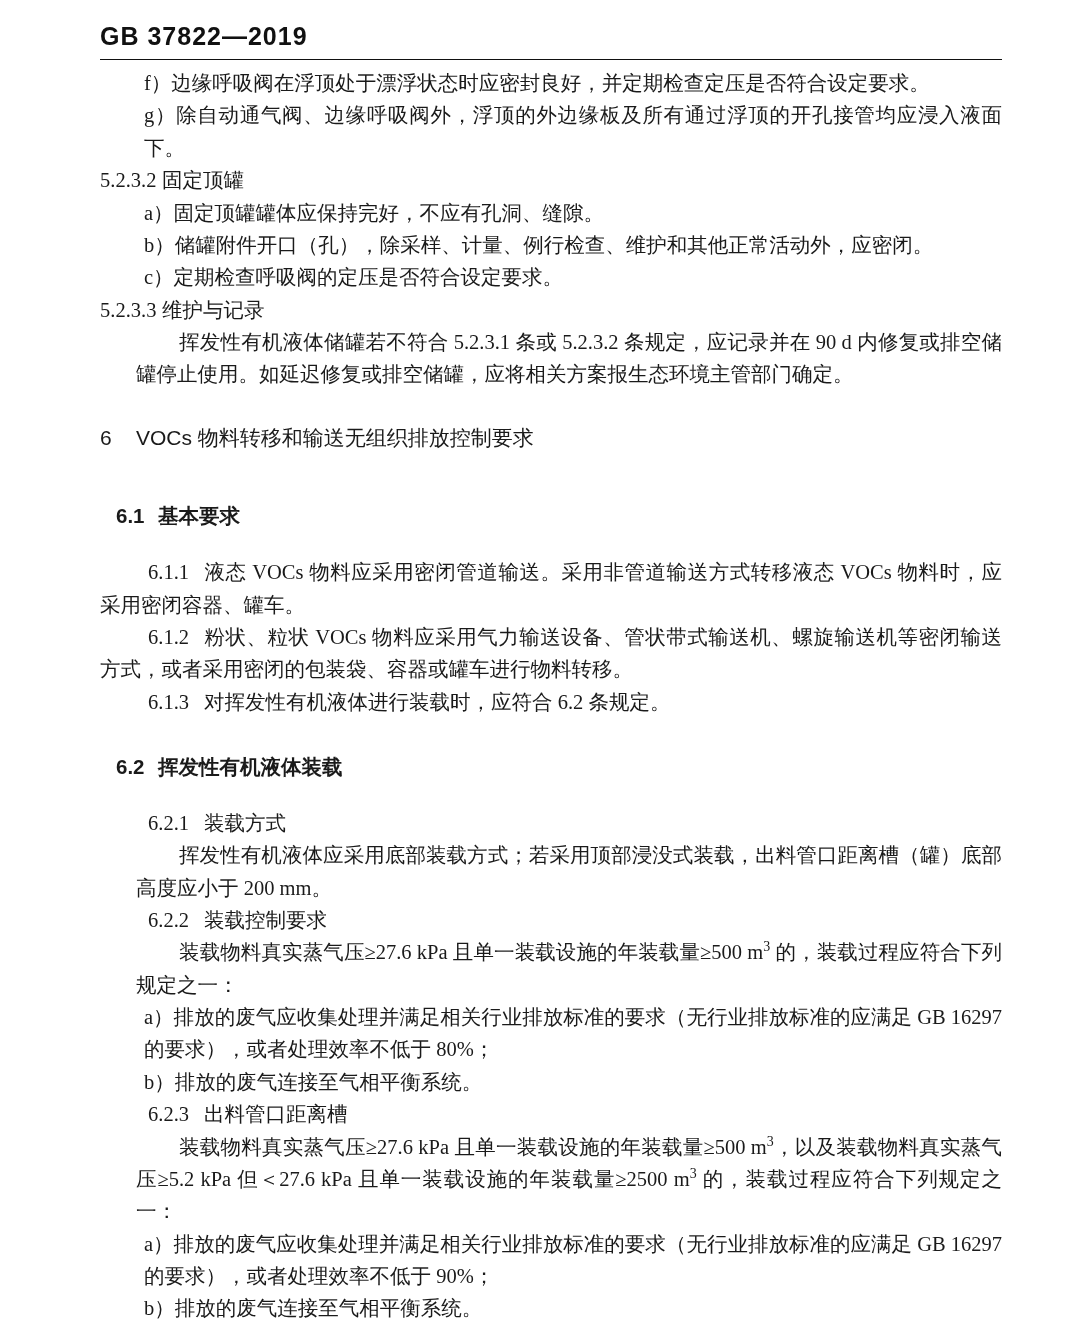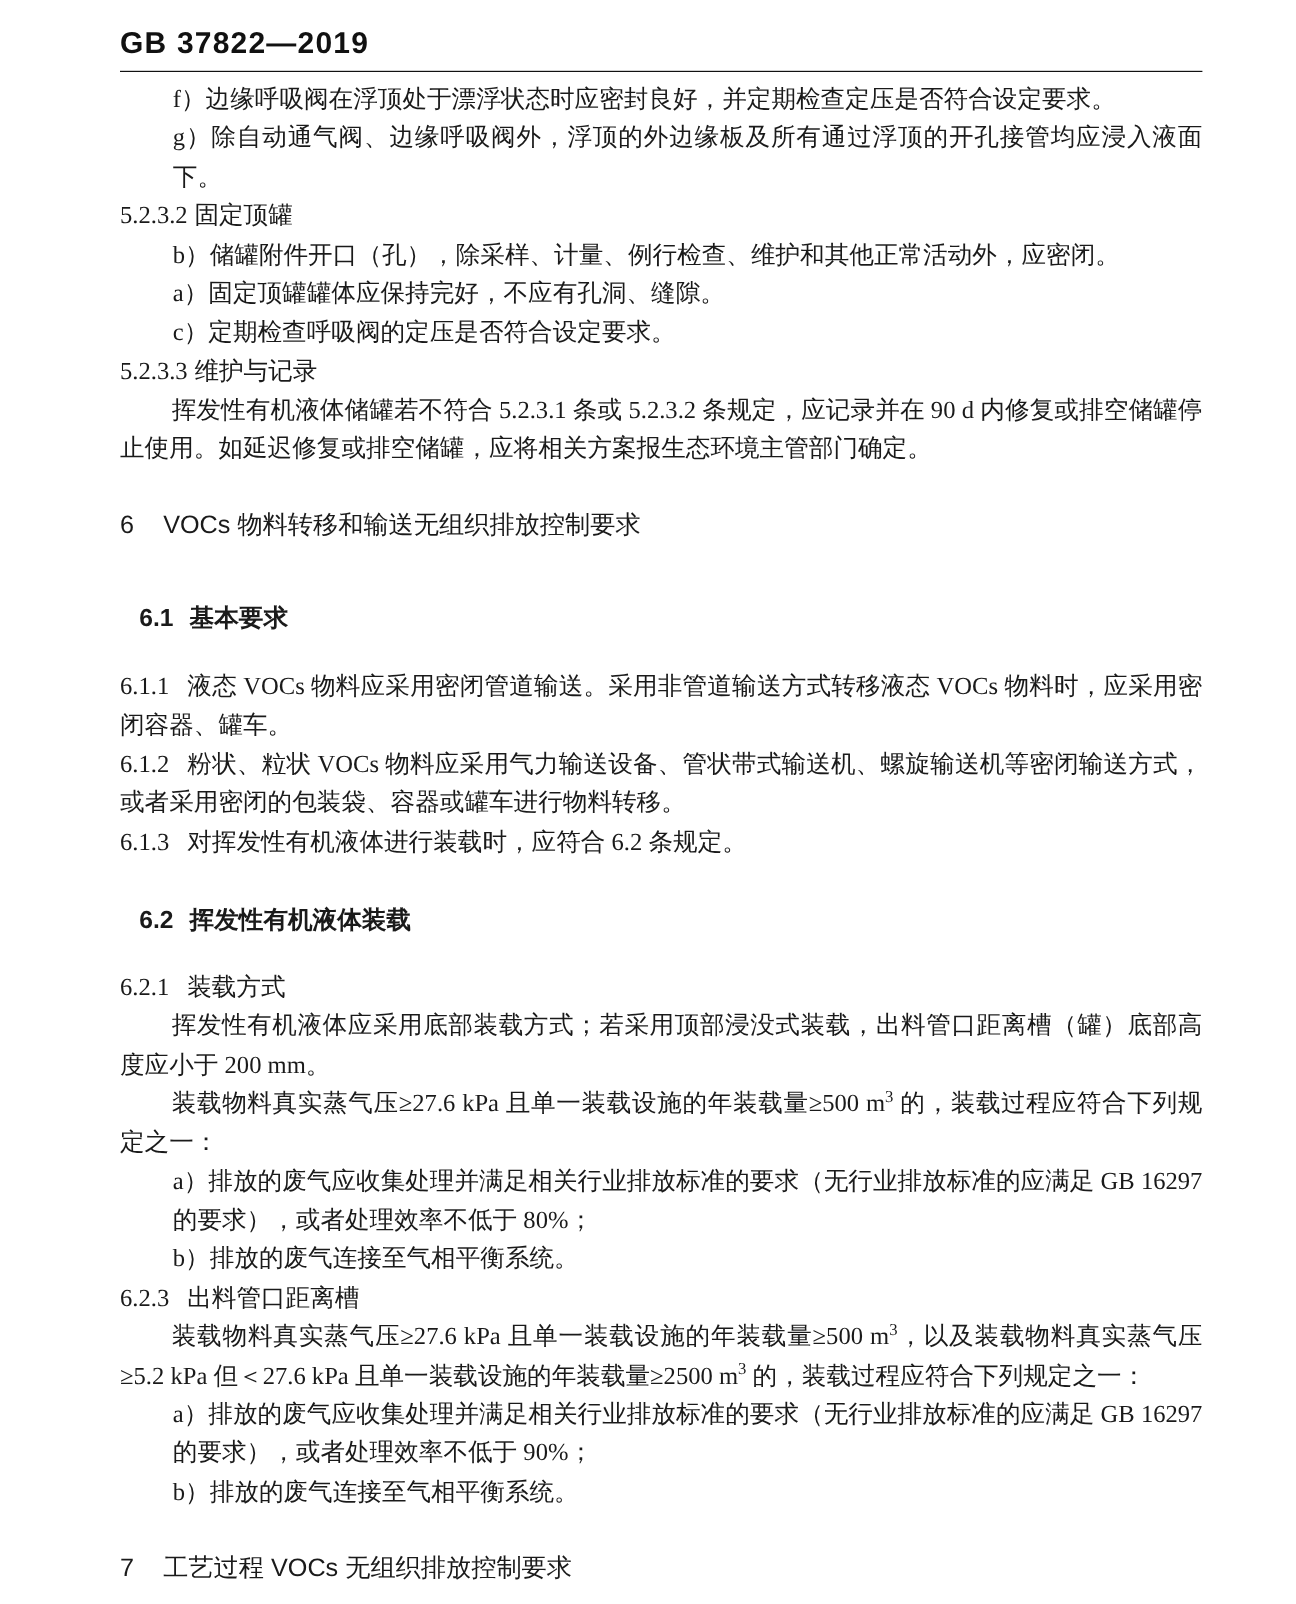--- a/index.html
+++ b/index.html
@@ -38,21 +38,21 @@
     margin: 8px 0 0 0;
   }
   
   .body-text {
     font-size: 20.5px;
     line-height: 1.58;
     text-align: justify;
     text-justify: inter-ideograph;
     margin: 0;
   }
-  .indent-1 { text-indent: 2.1em; }
+  .indent-1 { text-indent: 2.1em; margin-left: 36px; }
   .indent-list { padding-left: 44px; text-indent: 0; }
   .clause-head {
     font-family: "Liberation Sans", "DejaVu Sans", sans-serif;
     font-weight: bold;
     font-size: 20.5px;
     line-height: 1.6;
     margin: 16px;
   }
   .clause-head .num { display: inline-block; min-width: 42px; }
   .clause-head-big {
@@ -60,42 +60,42 @@
     font-weight: normal;
     font-size: 21px;
     line-height: 1.6;
     margin: 0;
   }
   .clause-head-big .num { display: inline-block; min-width: 36px; }
   .gap-s { height: 7px; }
   .gap-m { height: 17px; }
   .gap-l { height: 30px; }
   .sup { vertical-align: super; font-size: 0.68em; }
-  .numlbl { display: inline-block; min-width: 56px; }
+  .numlbl { display: inline-block; min-width: 56px; margin-left: 48px; }
   .numlbl-w { display: inline-block; min-width: 62px; }
 </style>
 </head>
 <body>
 
 <div class="page">
 
   <div class="header">GB 37822—2019</div>
   <hr class="rule">
 
   <div class="gap-s"></div>
 
   <p class="body-text indent-list">f）边缘呼吸阀在浮顶处于漂浮状态时应密封良好，并定期检查定压是否符合设定要求。</p>
   <p class="body-text indent-list">g）除自动通气阀、边缘呼吸阀外，浮顶的外边缘板及所有通过浮顶的开孔接管均应浸入液面下。</p>
 
   <p class="body-text">
     <span class="numlbl-w">5.2.3.2</span><span>固定顶罐</span>
   </p>
 
+  <p class="body-text indent-list">a）固定顶罐罐体应保持完好，不应有孔洞、缝隙。</p>
   <p class="body-text indent-list">b）储罐附件开口（孔），除采样、计量、例行检查、维护和其他正常活动外，应密闭。</p>
-  <p class="body-text indent-list">a）固定顶罐罐体应保持完好，不应有孔洞、缝隙。</p>
   <p class="body-text indent-list">c）定期检查呼吸阀的定压是否符合设定要求。</p>
 
   <p class="body-text">
     <span class="numlbl-w">5.2.3.3</span><span>维护与记录</span>
   </p>
 
   <p class="body-text indent-1">挥发性有机液体储罐若不符合 5.2.3.1 条或 5.2.3.2 条规定，应记录并在 90 d 内修复或排空储罐停止使用。如延迟修复或排空储罐，应将相关方案报生态环境主管部门确定。</p>
 
   <div class="gap-l"></div>
 
@@ -127,20 +127,23 @@
     <span class="num">6.2</span><span>挥发性有机液体装载</span>
   </p>
 
   <div class="gap-s"></div>
 
   <p class="body-text">
     <span class="numlbl">6.2.1</span><span>装载方式</span>
   </p>
   <p class="body-text indent-1">挥发性有机液体应采用底部装载方式；若采用顶部浸没式装载，出料管口距离槽（罐）底部高度应小于 200 mm。</p>
 
+  <p class="body-text">
+    <span class="numlbl">6.2.2</span><span>装载控制要求</span>
+  </p>
   <p class="body-text indent-1"><span>装载物料真实蒸气压≥27.6 kPa 且单一装载设施的年装载量≥500 m</span><span class="sup">3</span><span> 的，装载过程应符合下列规定之一：</span></p>
   <p class="body-text indent-list">a）排放的废气应收集处理并满足相关行业排放标准的要求（无行业排放标准的应满足 GB 16297 的要求），或者处理效率不低于 80%；</p>
   <p class="body-text indent-list">b）排放的废气连接至气相平衡系统。</p>
 
   <p class="body-text">
     <span class="numlbl">6.2.3</span><span>出料管口距离槽</span>
   </p>
   <p class="body-text indent-1"><span>装载物料真实蒸气压≥27.6 kPa 且单一装载设施的年装载量≥500 m</span><span class="sup">3</span><span>，以及装载物料真实蒸气压≥5.2 kPa 但＜27.6 kPa 且单一装载设施的年装载量≥2500 m</span><span class="sup">3</span><span> 的，装载过程应符合下列规定之一：</span></p>
   <p class="body-text indent-list">a）排放的废气应收集处理并满足相关行业排放标准的要求（无行业排放标准的应满足 GB 16297 的要求），或者处理效率不低于 90%；</p>
   <p class="body-text indent-list">b）排放的废气连接至气相平衡系统。</p>

